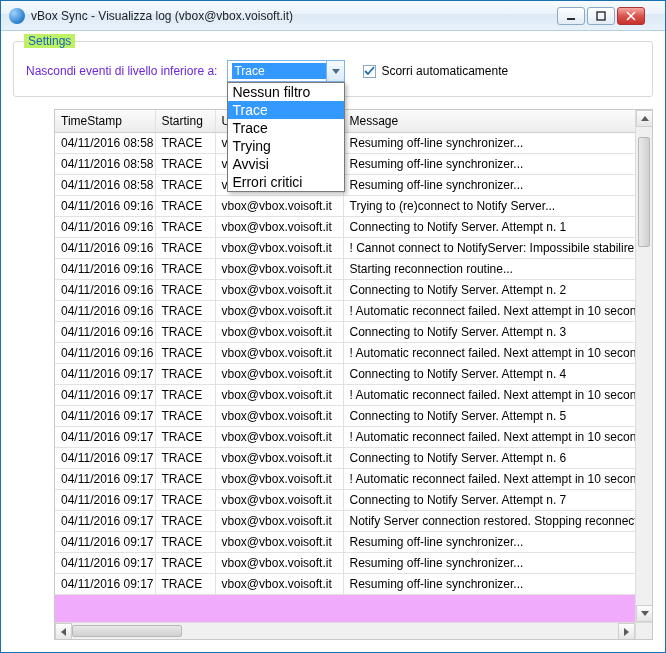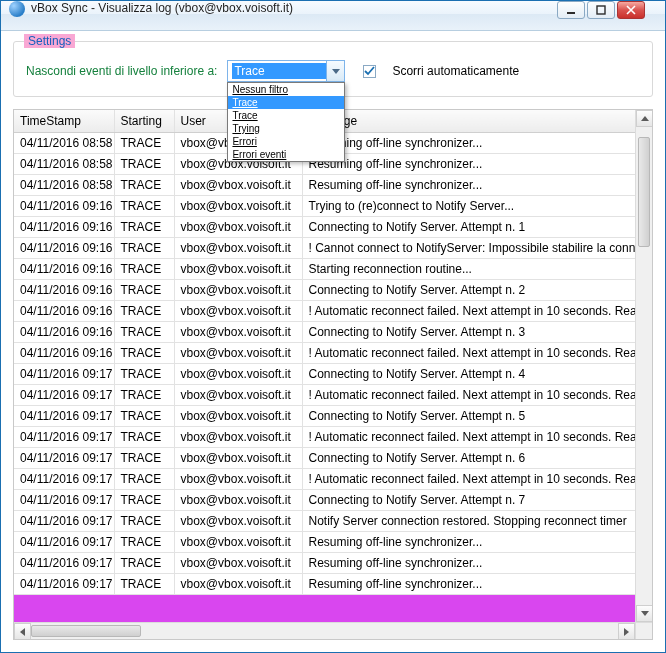--- a/index.html
+++ b/index.html
@@ -9,21 +9,21 @@
     border: 1px solid #1a6fb1;
     background: #fff;
     display: flex; flex-direction: column;
     position: relative;
   }
   
   .titlebar {
     height: 30px;
     background: linear-gradient(to bottom, #f7fbff 0%, #eaf3fb 45%, #dce9f5 46%, #e9f2fa 100%);
     border-bottom: 1px solid #b7cee0;
-    display: flex; 
+    display: flex; align-items: center;
     padding: 0 20px 0 8px;
   }
   .title-icon {
     width:16px; height:16px; margin-right:6px;
     background: radial-gradient(circle at 30% 30%, #9fd2ff, #2a7fc9 70%);
     border-radius: 50%;
   }
   .title-text { flex:0 0 auto; color:#1f1f1f; }
   .title-spacer { flex:1; }
   .win-btns { display:flex; gap:2px; }
@@ -49,27 +49,27 @@
   }
   .groupbox {
     border:1px solid #d9d9d9;
     border-radius:3px;
     padding: 18px 12px 14px 12px;
     margin-bottom: 12px;
     position:relative;
   }
   .groupbox-title {
     position:absolute; top:-8px; left:10px;
-    background:#f9a8d4; padding:0 4px;
+    background:#bef264; padding:0 4px;
     color:#1560bd; font-size:12px;
   }
   .settings-row {
     display:flex; align-items:center; gap:10px;
   }
-  .settings-label { color:#15803d; }
+  .settings-label { color:#6d28d9; }
   .combo {
     position:relative;
     width:118px; height:22px;
   }
   .combo-box {
     width:100%; height:100%;
     border:1px solid #7eb4ea;
     background:#fff;
     display:flex; align-items:center;
     padding-left:4px;
@@ -90,42 +90,42 @@
     position:absolute;
     top:22px; left:0;
     width:118px;
     background:#fff;
     border:1px solid #7a7a7a;
     box-shadow: 2px 2px 4px rgba(0,0,0,0.25);
     z-index: 50;
   }
   .combo-dropdown .opt {
     padding:1px 4px;
-    font-size:10px;
+    font-size:14px;
     color:#000;
     white-space:nowrap;
-    text-decoration:underline;
   }
   .combo-dropdown .opt.highlight {
     background:#3399ff; color:#fff;
   }
-  .check-row { display:flex; align-items:center; gap:16px; margin-left:8px;}
+  .check-row { display:flex; align-items:center; gap:5px; margin-left:8px;}
   .chk {
     width:13px; height:13px;
     border:1px solid #8aa9c4; background:#fff;
     display:flex; align-items:center; justify-content:center;
   }
   .chk svg { width:11px; height:11px; }
   
   .table-wrap {
     flex:1;
     border:1px solid #c9c9c9;
     position:relative;
     overflow:hidden;
-    background:#d946ef;
+    background:#f0abfc;
+    margin-left:41px;
   }
   .table-inner {
     position:absolute;
     top:0; left:0;
     width: calc(100% - 17px);
     height: calc(100% - 17px);
     overflow:hidden;
   }
   table {
     border-collapse:collapse;
@@ -233,22 +233,22 @@
             <span class="sel">Trace</span>
             <div class="combo-btn">
               <div class="tri down"></div>
             </div>
           </div>
           <div class="combo-dropdown">
             <div class="opt">Nessun filtro</div>
             <div class="opt highlight">Trace</div>
             <div class="opt">Trace</div>
             <div class="opt">Trying</div>
-            <div class="opt">Errori</div>
-            <div class="opt">Errori eventi</div>
+            <div class="opt">Avvisi</div>
+            <div class="opt">Errori critici</div>
           </div>
         </div>
 
         <div class="check-row">
           <div class="chk">
             <svg viewBox="0 0 11 11">
                 <path d="M1 5 L4 8 L10 1" fill="none" stroke="#1a6fb1" stroke-width="1.8"></path>
               </svg>
           </div>
           <span>Scorri automaticamente</span>

